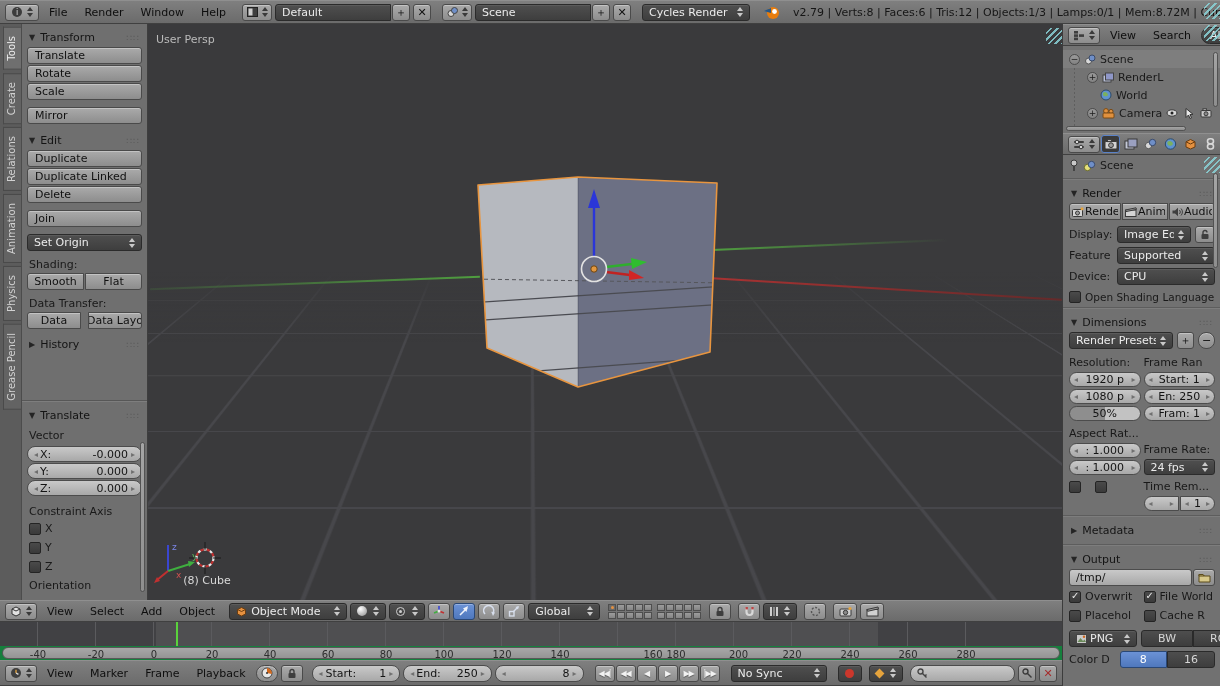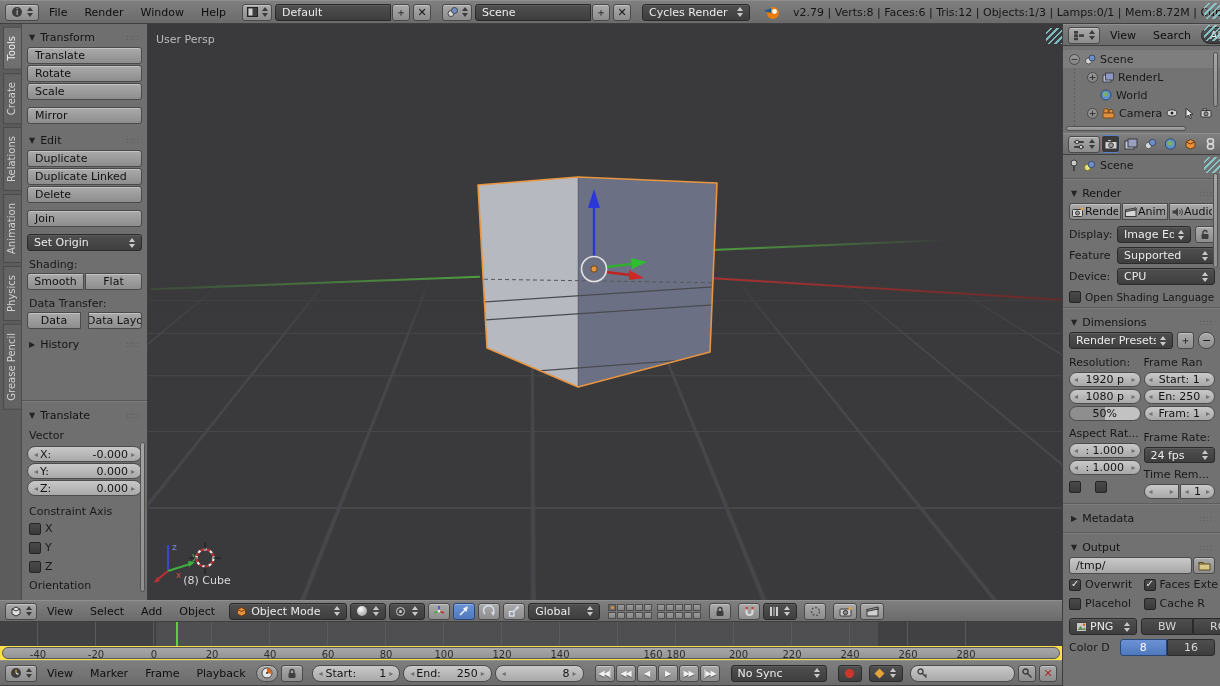--- a/index.html
+++ b/index.html
@@ -48,21 +48,21 @@
 .lcell{background:linear-gradient(#9c9c9c,#848484);border:1px solid #4e4e4e}
 .lcell.onlay{background:#6a6a6a;position:relative}
 .lcell.onlay::after{content:"";position:absolute;width:3px;height:3px;left:0;right:0;top:0;bottom:0;margin:auto;background:#e59140;border-radius:50%}
 .ibtn{width:22px;padding:0}
 .ibtn.on{background:linear-gradient(#6b92d6,#4f78bd);border-color:#2a4876}
 
 #timeline{left:0;top:622px;width:1062px;height:64px;background:#4f4f51}
 #tl-track{position:absolute;left:0;top:0;width:1062px;height:24px;background:#4f4f51;overflow:hidden}
 .tl-darkband{position:absolute;top:0;height:24px;background:#414144}
 .tick{position:absolute;top:0;width:1px;height:24px;background:#5b5b5e}
-#tl-ruler{position:absolute;left:0;top:24px;width:1062px;height:14px;background:#fde047;overflow:hidden}
+#tl-ruler{position:absolute;left:0;top:24px;width:1062px;height:14px;background:#15803d;overflow:hidden}
 #tl-ruler-bar{position:absolute;left:2px;top:1px;width:1058px;height:12px;background:linear-gradient(#a8a8a8,#949494);border:1px solid #585858;border-radius:6px}
 .rlab{position:absolute;top:1px;width:28px;text-align:center;font-size:10px;color:#2d2d2d}
 #tl-playhead{position:absolute;top:0;width:2px;height:24px;background:#5ad23c}
 #tl-header{position:absolute;left:0;top:38px;width:1062px;height:26px}
 .pbtn{width:20px;padding:0;color:#f2f2f2;font-size:8px;letter-spacing:-1px;text-shadow:0 1px 1px rgba(0,0,0,.4)}
 
 #outliner{left:1062px;top:24px;width:158px;height:109px;background:#737373;border-left:1px solid #3c3c3c;overflow:hidden}
 #out-header{position:absolute;left:0;top:0;width:158px;height:22px}
 .orow{display:flex;align-items:center;gap:4px;height:18px;padding-left:6px}
 .orow.sel{background:#7e7e7e}
@@ -861,21 +861,21 @@
               <span class="sp">◂</span>
               <span style="margin:0 auto">: 1.000</span>
               <span class="sp">▸</span>
             </div>
           <div style="display:flex;gap:14px;margin-top:6px">
             <span class="chk"></span>
             <span class="chk"></span>
           </div>
         </div>
         <div>
-          <div class="lbl" style="margin:8px 0 3px">Frame Rate:</div>
+          <div class="lbl" style="margin:20px 0 3px">Frame Rate:</div>
           <div class="dark" style="width:100%;height:16px">
               <span>24 fps</span>
               <span class="ud">
                 <i class="u"></i>
                 <i class="d"></i>
               </span>
             </div>
           <div class="lbl" style="margin:5px 0 3px">Time Rem...</div>
           <div style="display:flex;gap:1px">
             <div class="pill mini" style="flex:1;border-radius:8px 0 0 8px;margin-bottom:0">
@@ -913,21 +913,21 @@
             </svg>
         </div>
       </div>
       <div class="col2" style="margin-bottom:2px">
         <div class="prow" style="margin-bottom:4px">
             <span class="chk on"></span>
             <span class="lbl">Overwrit</span>
           </div>
         <div class="prow" style="margin-bottom:4px">
             <span class="chk on"></span>
-            <span class="lbl">Faces Exte</span>
+            <span class="lbl">File World</span>
           </div>
       </div>
       <div class="col2" style="margin-bottom:4px">
         <div class="prow" style="margin-bottom:4px">
             <span class="chk"></span>
             <span class="lbl">Placehol</span>
           </div>
         <div class="prow" style="margin-bottom:4px">
             <span class="chk"></span>
             <span class="lbl">Cache R</span>

